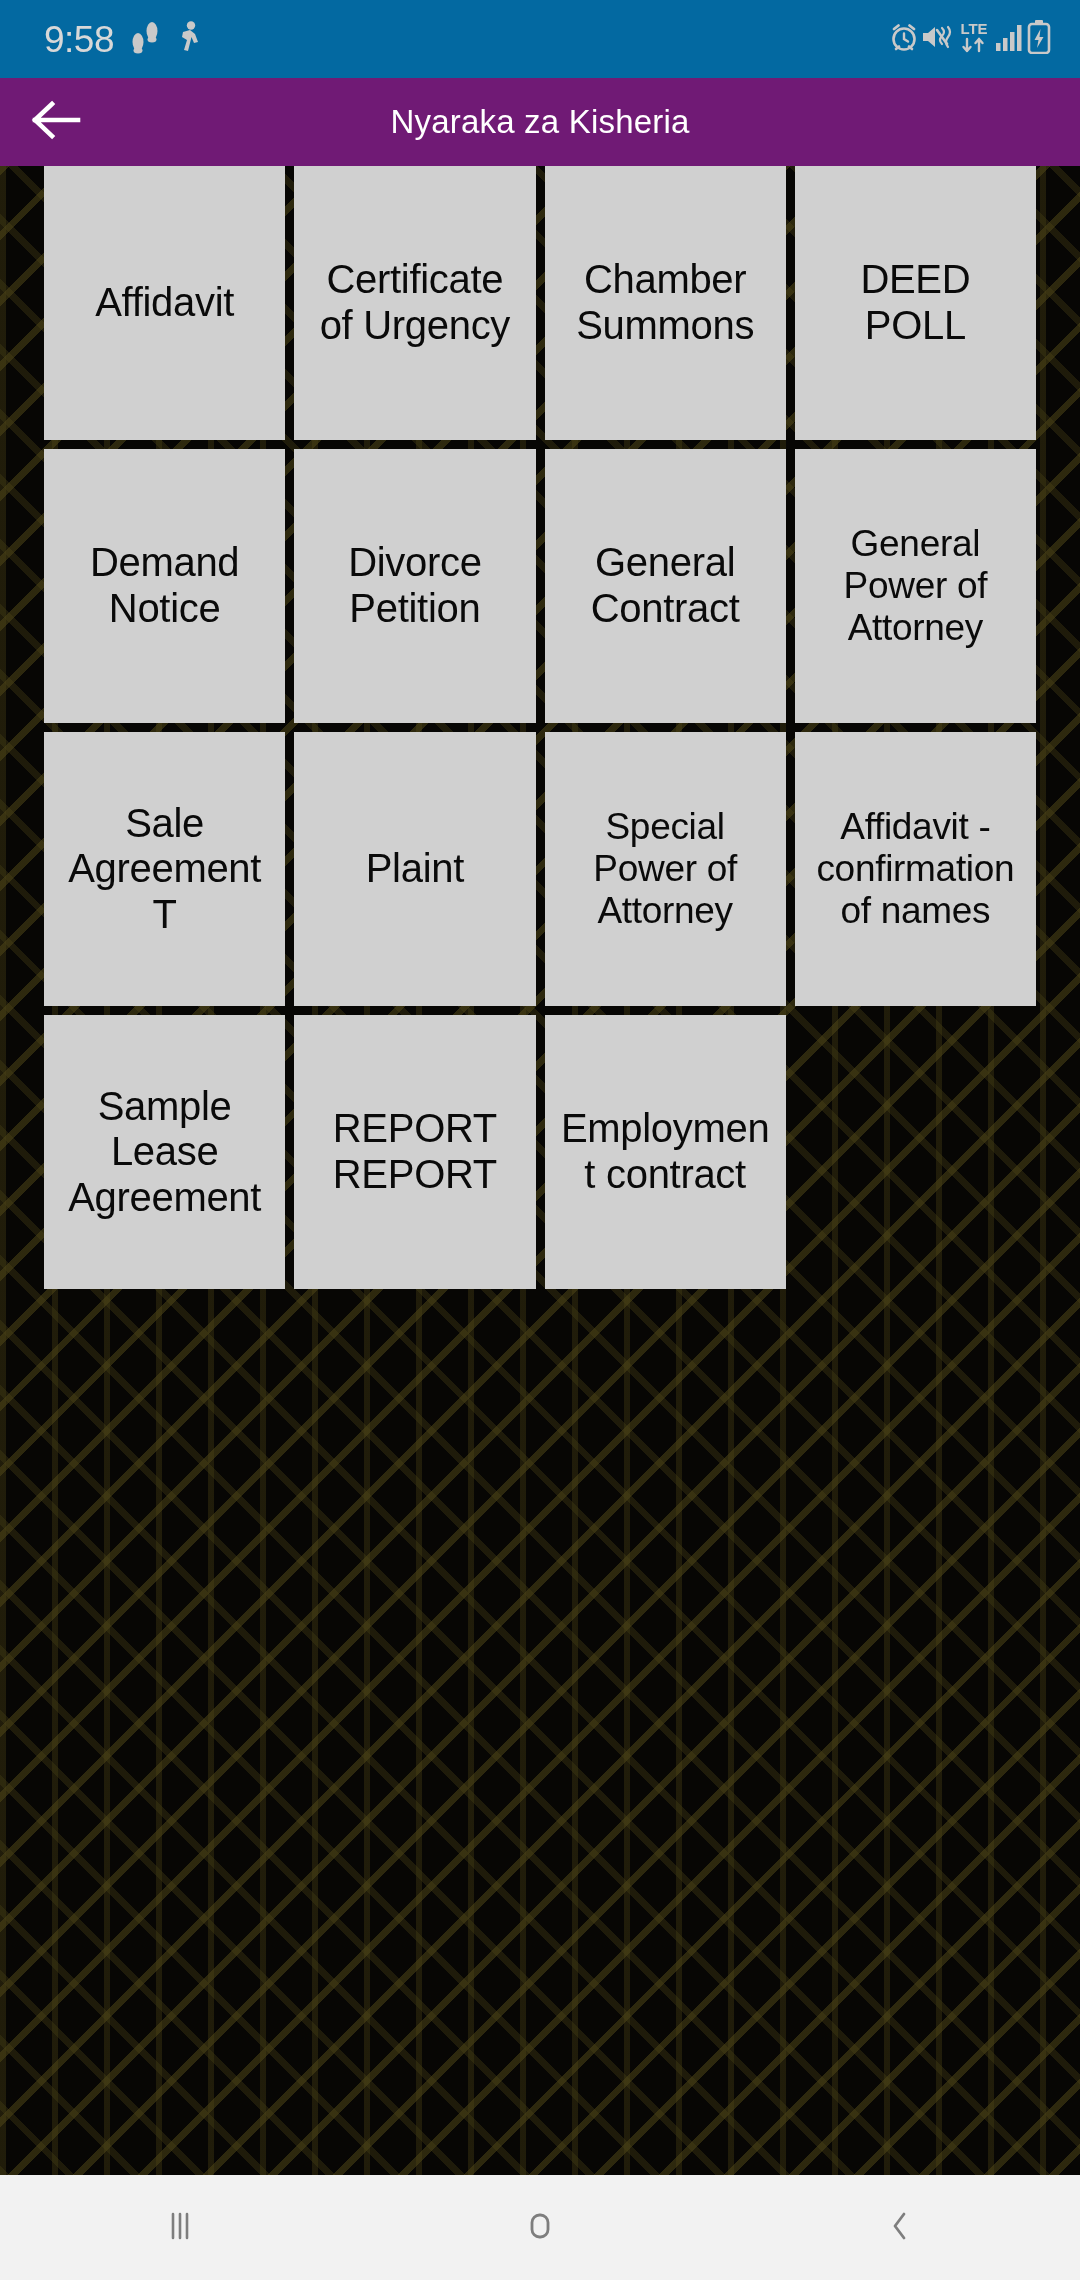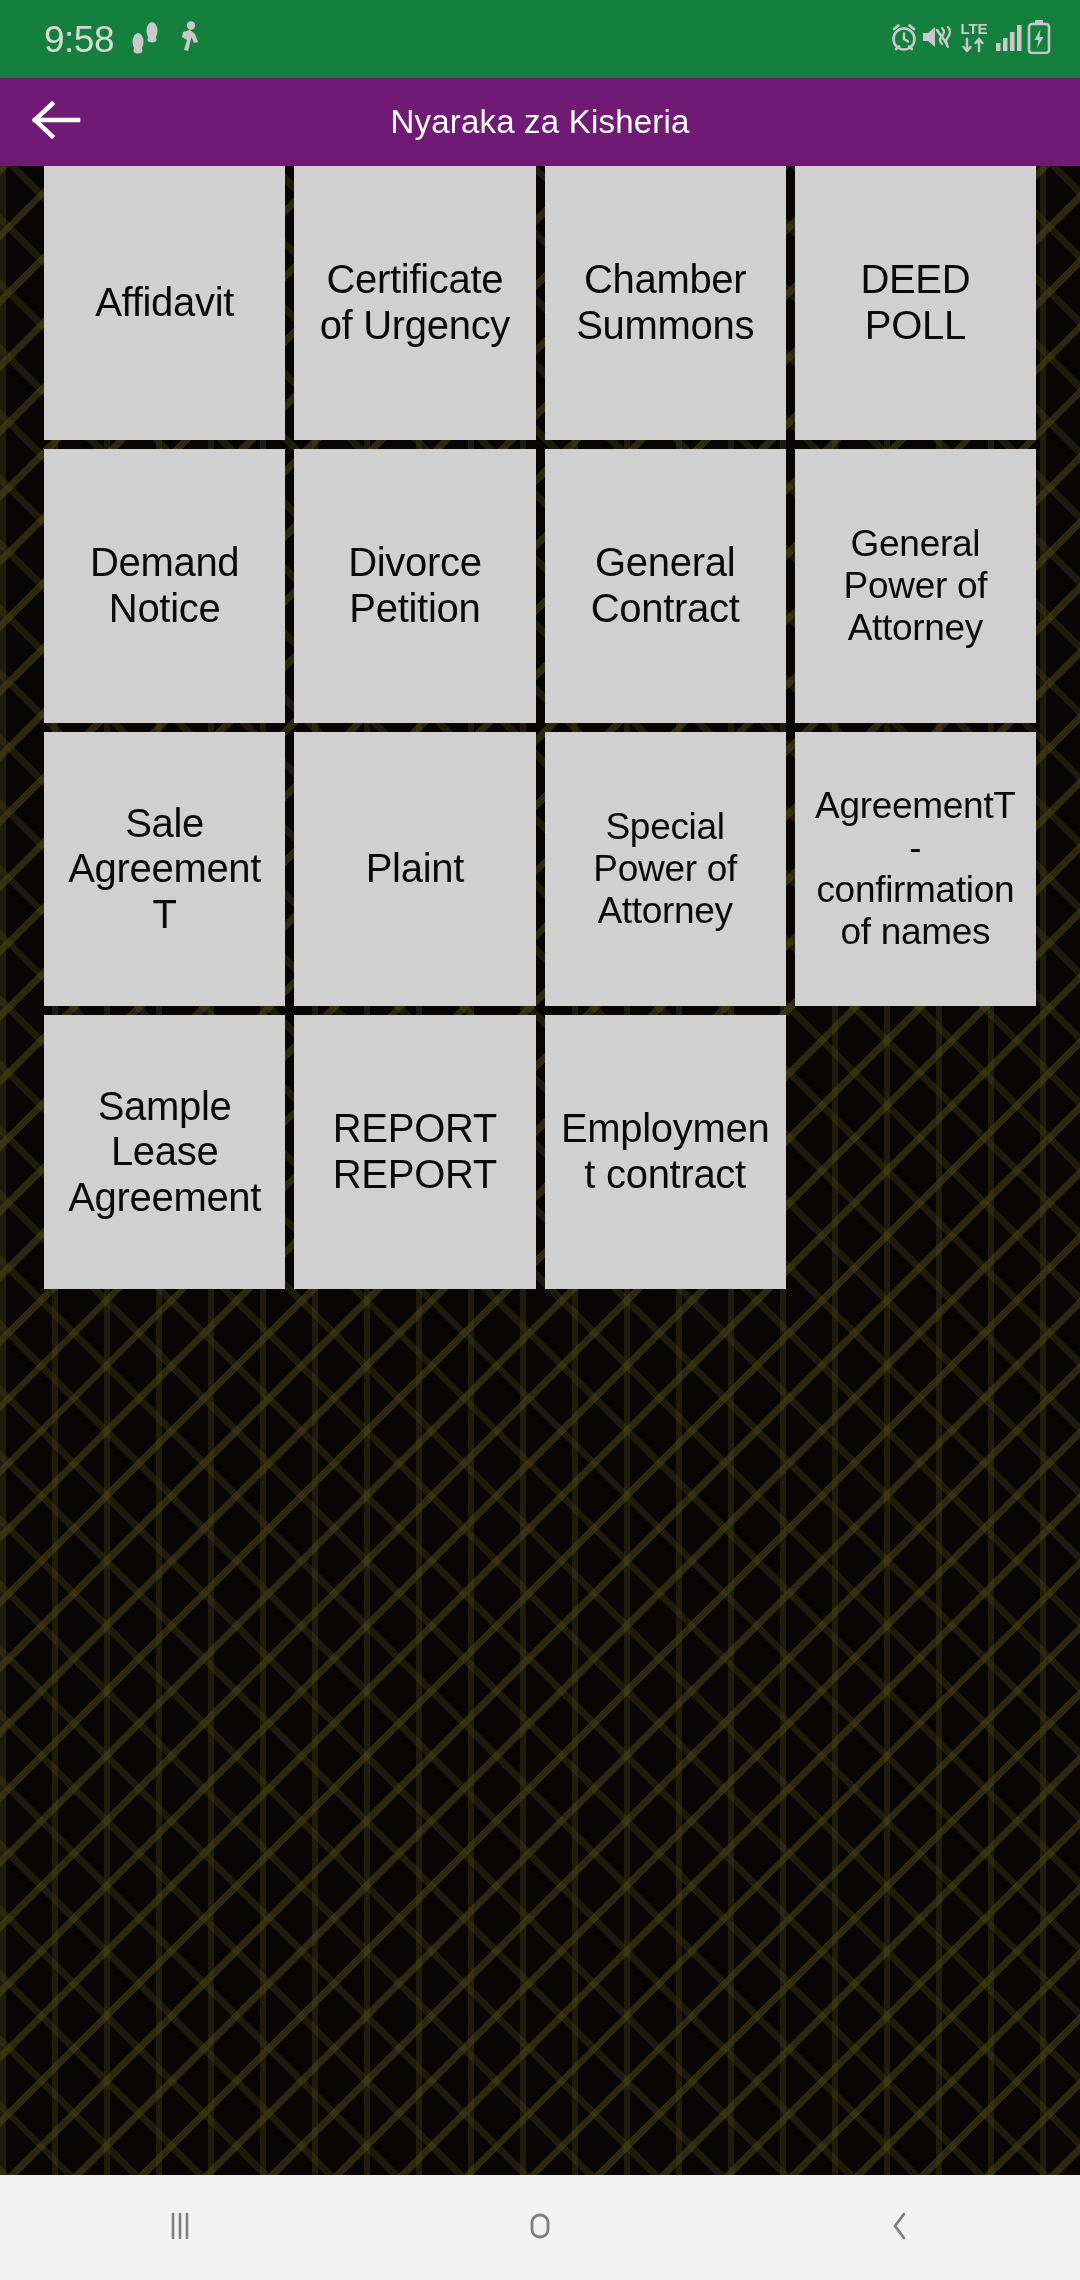--- a/index.html
+++ b/index.html
@@ -18,21 +18,21 @@
     height:2280px;
     background:#000;
     display:flex;
     flex-direction:column;
   }
 
   
   .status-bar {
     height:78px;
     flex:0 0 78px;
-    background:#15803d;
+    background:#0369a1;
     display:flex;
     align-items:center;
     justify-content:space-between;
     padding:0 28px 0 44px;
     position:relative;
     z-index:5;
   }
   .status-left {
     display:flex;
     align-items:center;
@@ -276,21 +276,21 @@
         <div class="tile">
           <span class="tile-label">Sale AgreementT</span>
         </div>
         <div class="tile">
           <span class="tile-label">Plaint</span>
         </div>
         <div class="tile small">
           <span class="tile-label">Special Power of Attorney</span>
         </div>
         <div class="tile small">
-          <span class="tile-label">AgreementT - confirmation of names</span>
+          <span class="tile-label">Affidavit - confirmation of names</span>
         </div>
         <div class="tile">
           <span class="tile-label">Sample Lease Agreement</span>
         </div>
         <div class="tile">
           <span class="tile-label">REPORT REPORT</span>
         </div>
         <div class="tile">
           <span class="tile-label">Employment contract</span>
         </div>

